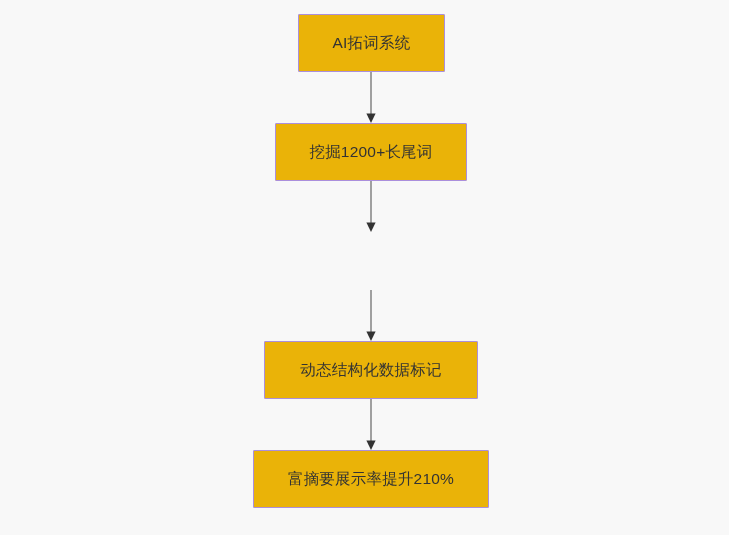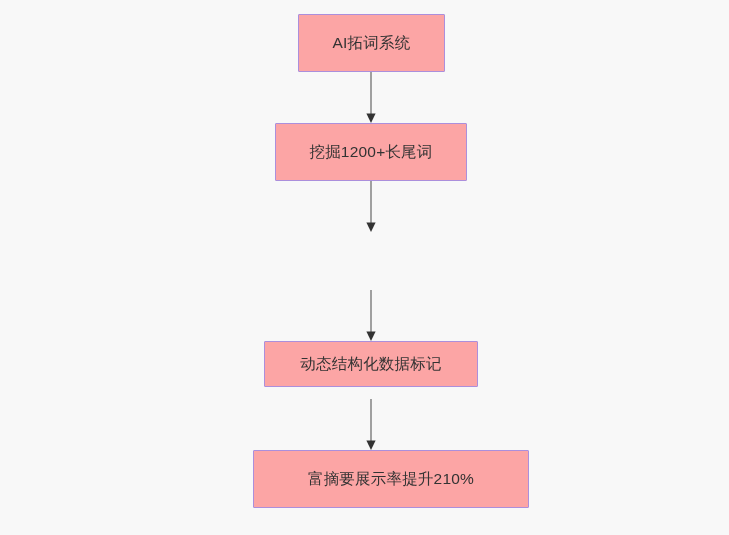--- a/index.html
+++ b/index.html
@@ -14,21 +14,21 @@
     overflow: hidden;
   }
   #flowchart {
     position: relative;
     width: 729px;
     height: 535px;
   }
   .node {
     position: absolute;
     box-sizing: border-box;
-    background: #fca5a5;
+    background: #eab308;
     border: 1.6px solid #ab8fdc;
     border-radius: 1px;
     display: flex;
     align-items: center;
     justify-content: center;
     color: #333333;
     font-size: 15.5px;
     line-height: 1.2;
     letter-spacing: 0.2px;
     white-space: nowrap;
@@ -81,21 +81,21 @@
 
   <div class="node" style="left:298px; top:14px; width:147px; height:58px;">
     <span class="node-label">AI拓词系统</span>
   </div>
 
   <div class="node" style="left:275px; top:123px; width:192px; height:58px;text-align:center;">
     <span class="node-label">挖掘1200+长尾词</span>
   </div>
 
 
-  <div class="node" style="left:264px; top:341px; width:214px; height:46px;">
+  <div class="node" style="left:264px; top:341px; width:214px; height:58px;">
     <span class="node-label">动态结构化数据标记</span>
   </div>
 
-  <div class="node" style="left:253px; top:450px; width:276px; height:58px;">
+  <div class="node" style="left:253px; top:450px; width:236px; height:58px;">
     <span class="node-label">富摘要展示率提升210%</span>
   </div>
 
 </div>
 
 </body></html>

